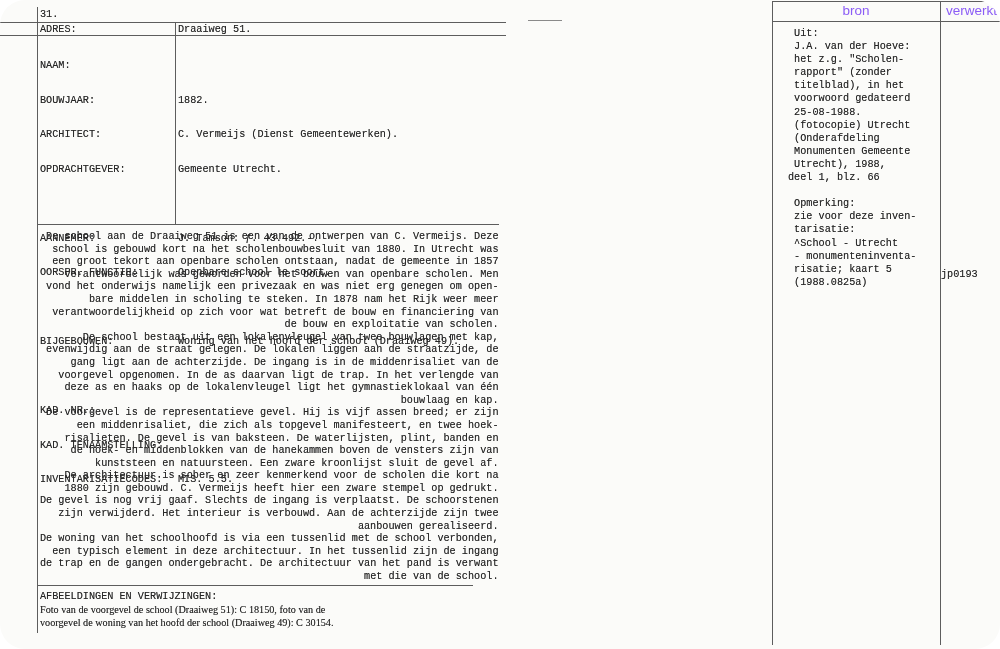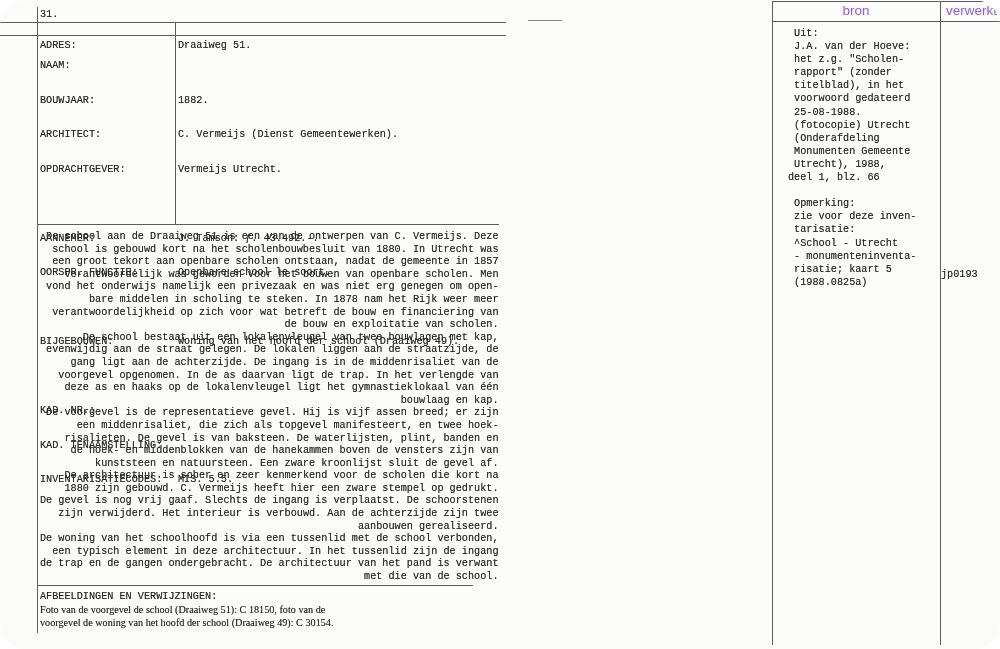--- a/index.html
+++ b/index.html
@@ -16,21 +16,21 @@
     font-family:"Liberation Mono","DejaVu Sans Mono",monospace;
     font-size:10.2px;
     color:#262626;
     text-shadow:0 0 0.5px rgba(45,45,45,0.55);
     white-space:pre;
   }
   .abs{position:absolute;}
   .hline{position:absolute;height:1px;background:#5d5d5d;}
   .vline{position:absolute;width:1px;background:#5d5d5d;}
   #record-number{left:40px;top:9px;}
-  #adres-row{left:40px;top:40px;display:flex;}
+  #adres-row{left:40px;top:24px;display:flex;}
   #adres-row .flabel{width:138px;}
   #fields{left:40px;top:38px;}
   .frow{display:flex;height:12.5px;line-height:12.5px;}
   .flabel{width:138px;flex:0 0 138px;}
   .fvalue{flex:1;}
   #body-text{left:40px;top:231px;line-height:12.6px;margin:0;text-align:right;}
   #afb-title{left:40px;top:591px;}
   #afb-text{left:40px;top:604px;line-height:12.6px;margin:0;font-family:Liberation Serif, serif;}
   .formhead{
     position:absolute;
@@ -64,21 +64,21 @@
 
   <div class="abs tw" id="adres-row">
     <span class="flabel">ADRES:</span>
     <span class="fvalue">Draaiweg 51.</span>
   </div>
 
   <div class="abs tw" id="fields">
     <div class="frow"><span class="flabel">NAAM:</span><span class="fvalue"></span></div>
     <div class="frow"><span class="flabel">BOUWJAAR:</span><span class="fvalue">1882.</span></div>
     <div class="frow"><span class="flabel">ARCHITECT:</span><span class="fvalue">C. Vermeijs (Dienst Gemeentewerken).</span></div>
-    <div class="frow"><span class="flabel">OPDRACHTGEVER:</span><span class="fvalue">Vermeijs Utrecht.</span></div>
+    <div class="frow"><span class="flabel">OPDRACHTGEVER:</span><span class="fvalue">Gemeente Utrecht.</span></div>
     <div class="frow"><span class="flabel"></span><span class="fvalue"></span></div>
     <div class="frow"><span class="flabel">AANNEMER:</span><span class="fvalue">J. Tamson: ƒ. 43.492.-.</span></div>
     <div class="frow"><span class="flabel">OORSPR. FUNCTIE:</span><span class="fvalue">Openbare school le soort.</span></div>
     <div class="frow"><span class="flabel"></span><span class="fvalue"></span></div>
     <div class="frow"><span class="flabel">BIJGEBOUWEN:</span><span class="fvalue">Woning van het hoofd der school (Draaiweg 49).</span></div>
     <div class="frow"><span class="flabel"></span><span class="fvalue"></span></div>
     <div class="frow"><span class="flabel">KAD. NR.:</span><span class="fvalue"></span></div>
     <div class="frow"><span class="flabel">KAD. TENAAMSTELLING:</span><span class="fvalue"></span></div>
     <div class="frow"><span class="flabel">INVENTARISATIECODES:</span><span class="fvalue">MIS. 5.5.</span></div>
   </div>

